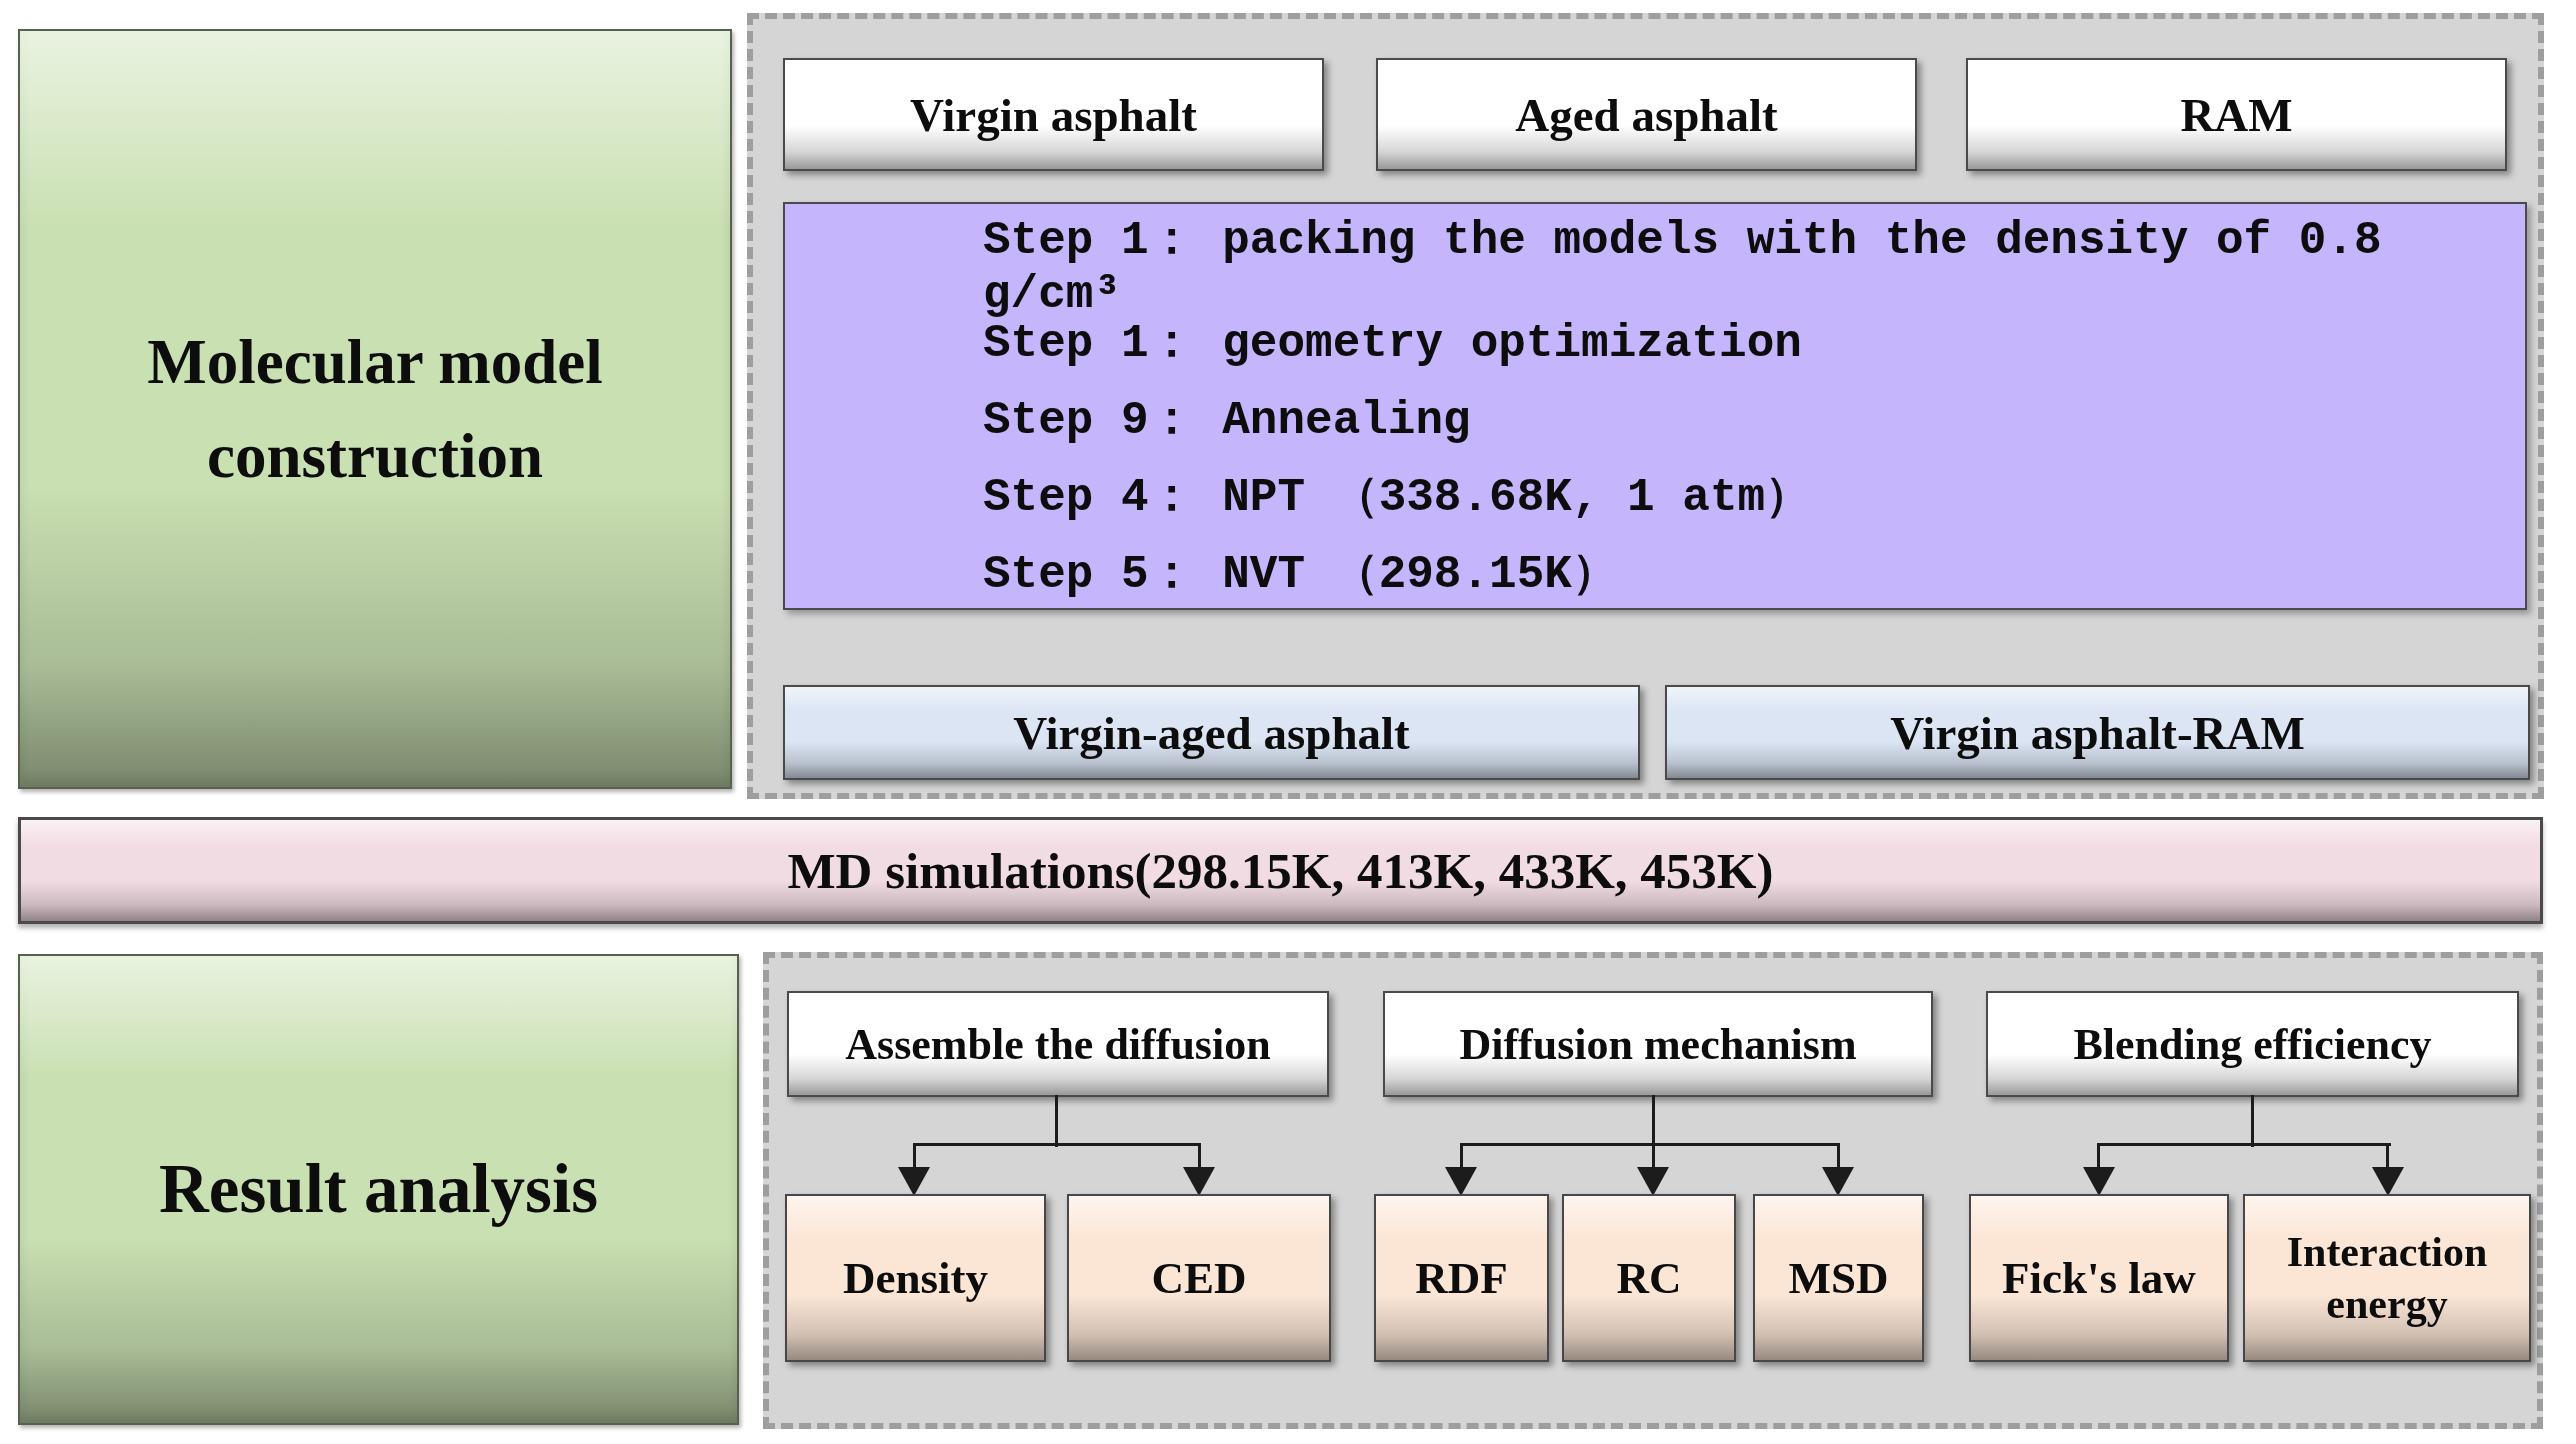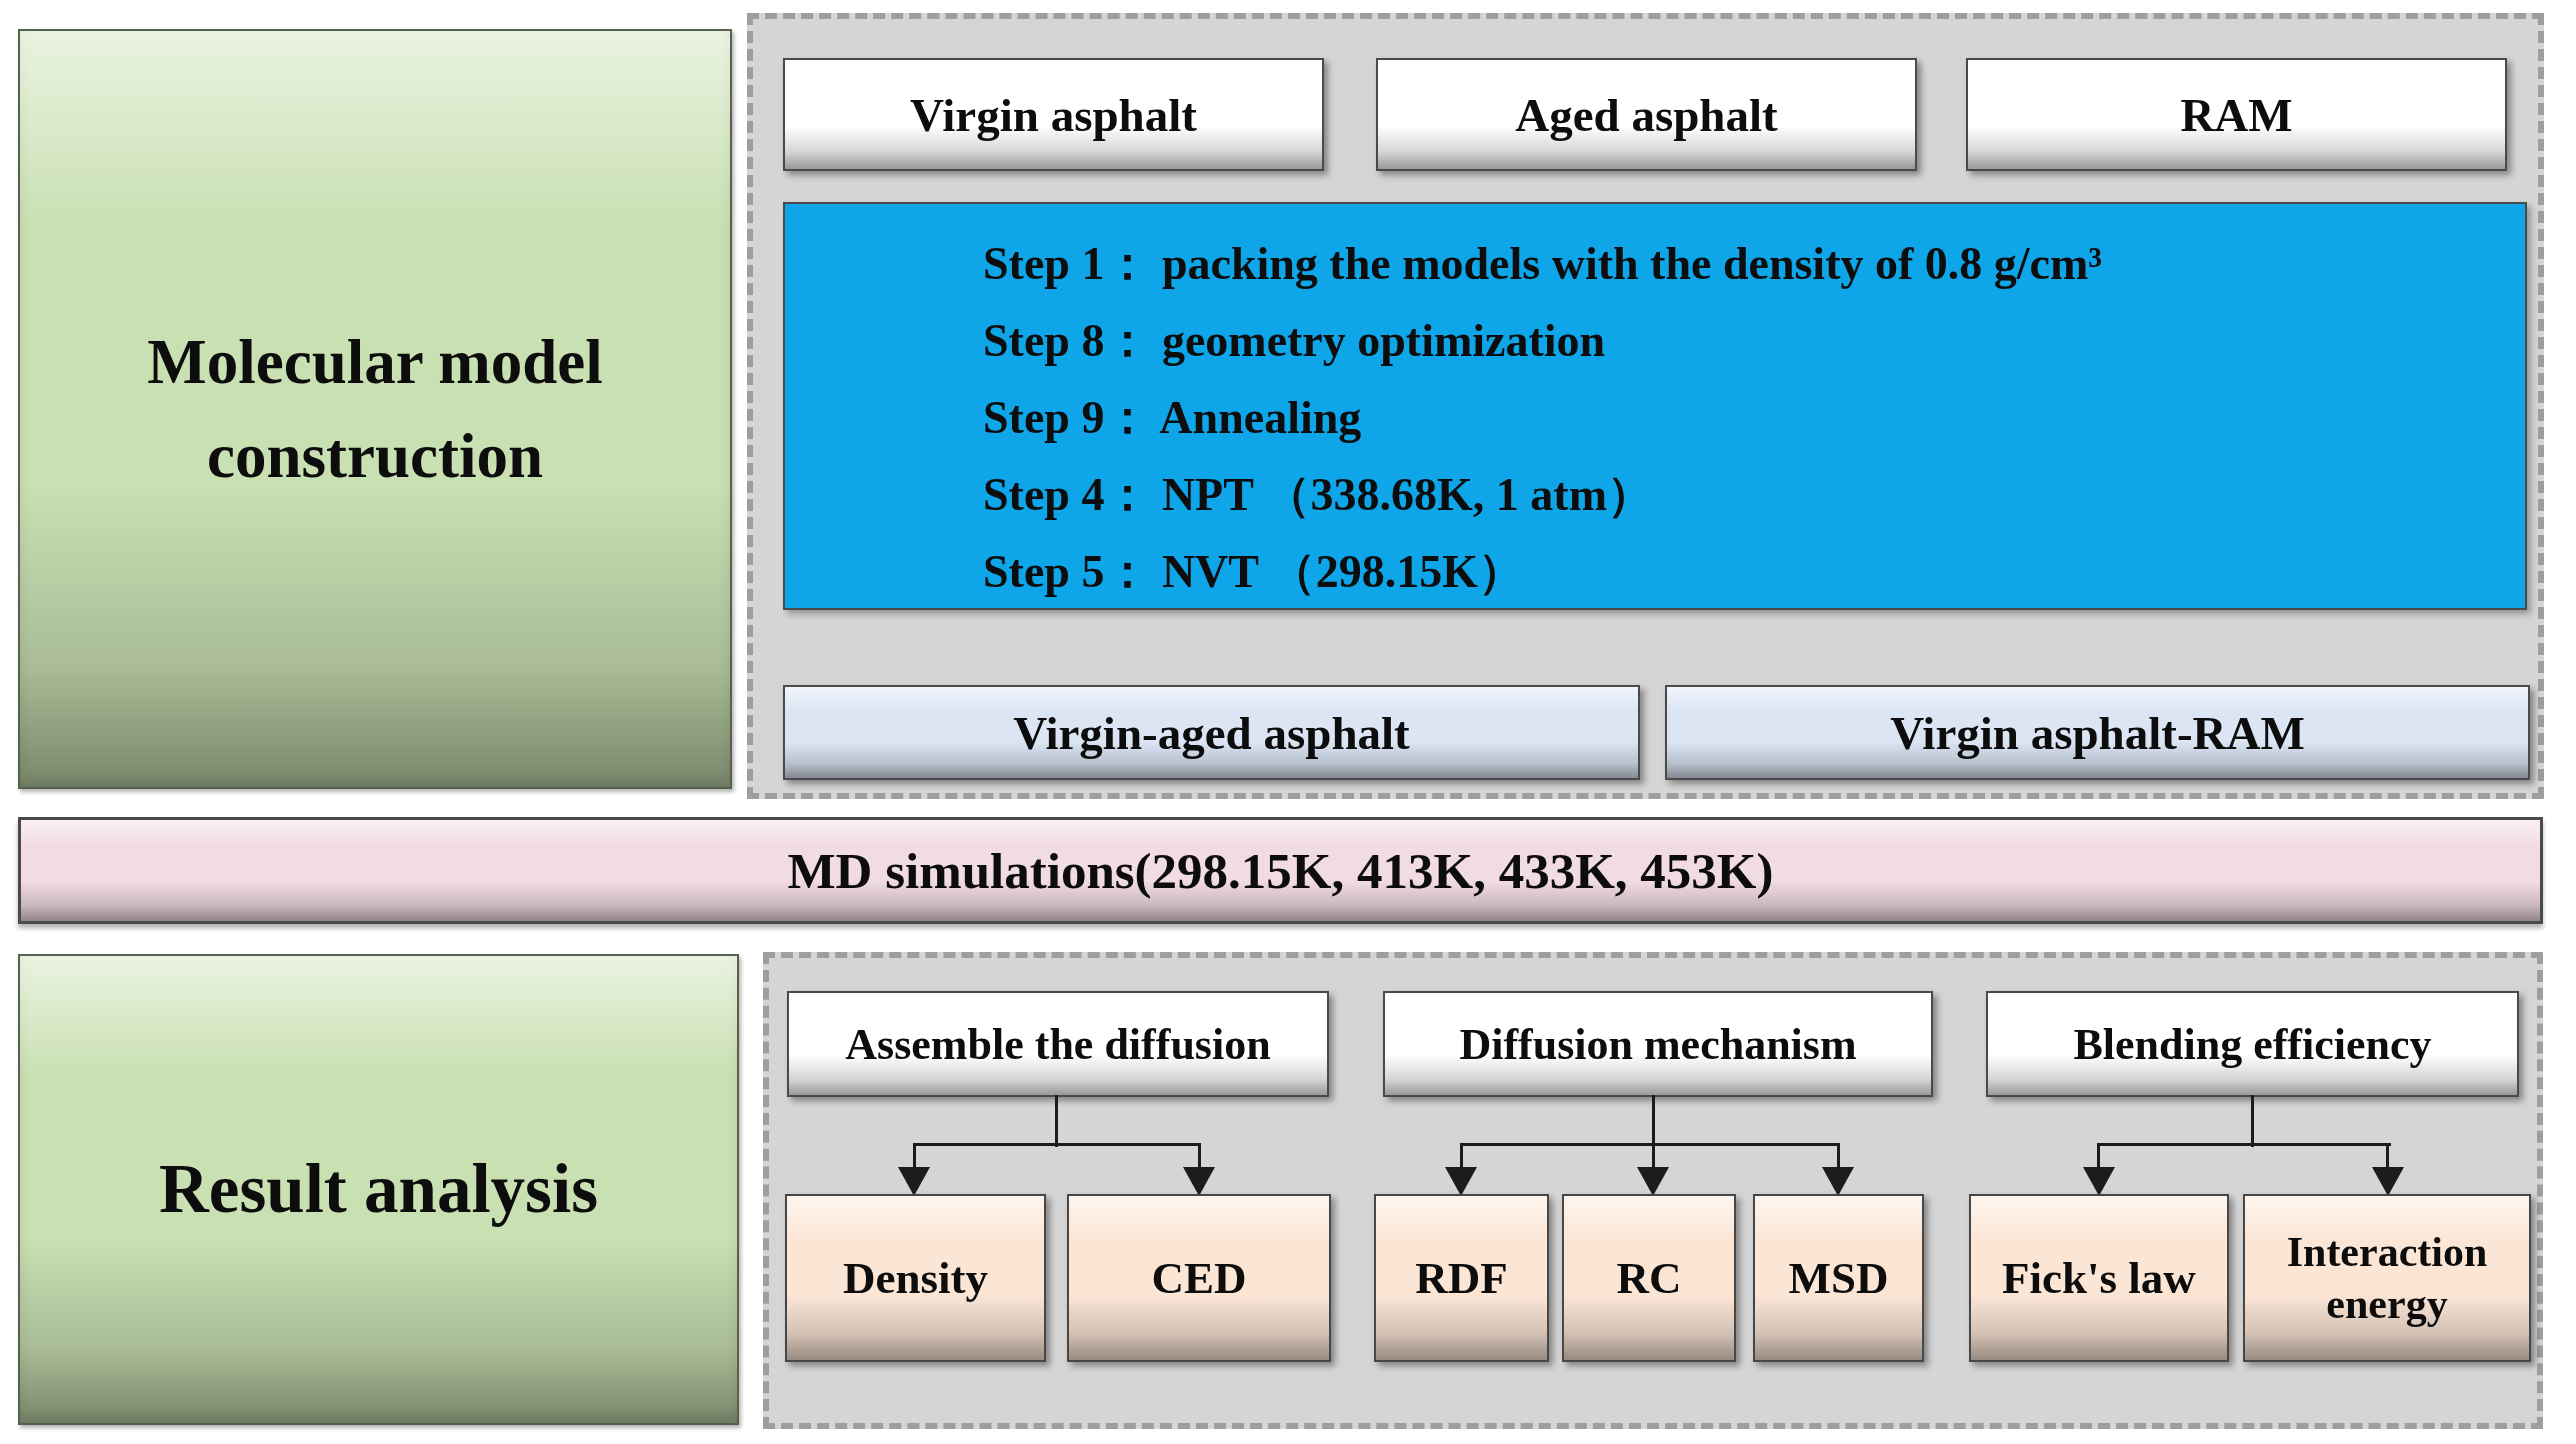--- a/index.html
+++ b/index.html
@@ -42,24 +42,25 @@
 
   .white-box{
     background:#ffffff;
     border:2.4px solid #4a4a4a;
     box-shadow:4px 4px 6.5px rgba(0,0,0,.38);
     display:flex;align-items:center;justify-content:center;
     font-size:47px;text-align:center;
   }
 
   .steps-box{
-    background:#0ea5e9;
+    background:#c4b5fd;
     border:2.4px solid #4a4a4a;
     box-shadow:4px 4px 6.5px rgba(0,0,0,.30);
     padding:21px 0 0 198px;
+    font-family:Liberation Mono, monospace;
   }
   .step-line{height:77px;display:flex;align-items:center;font-size:46px;}
 
   .blue-box{
     background:var(--box-blue,#dbe5f4);
     border:2.4px solid #4a4a4a;
     box-shadow:4px 4px 6.5px rgba(0,0,0,.38);
     display:flex;align-items:center;justify-content:center;
     font-size:47px;
   }
@@ -107,21 +108,21 @@
   </div>
   <div class="abs white-box shaded" style="left:1376px;top:58px;width:541px;height:113px;">
     <span>Aged asphalt</span>
   </div>
   <div class="abs white-box shaded" style="left:1966px;top:58px;width:541px;height:113px;">
     <span>RAM</span>
   </div>
 
   <div class="abs steps-box" style="left:783px;top:202px;width:1744px;height:408px;">
     <div class="step-line">Step 1： packing the models with the density of 0.8 g/cm³</div>
-    <div class="step-line">Step 8： geometry optimization</div>
+    <div class="step-line">Step 1： geometry optimization</div>
     <div class="step-line">Step 9： Annealing</div>
     <div class="step-line">Step 4： NPT （338.68K, 1 atm）</div>
     <div class="step-line">Step 5： NVT （298.15K）</div>
   </div>
 
   <div class="abs blue-box shaded" style="left:783px;top:685px;width:857px;height:95px;">
     <span>Virgin-aged asphalt</span>
   </div>
   <div class="abs blue-box shaded" style="left:1665px;top:685px;width:865px;height:95px;">
     <span>Virgin asphalt-RAM</span>

